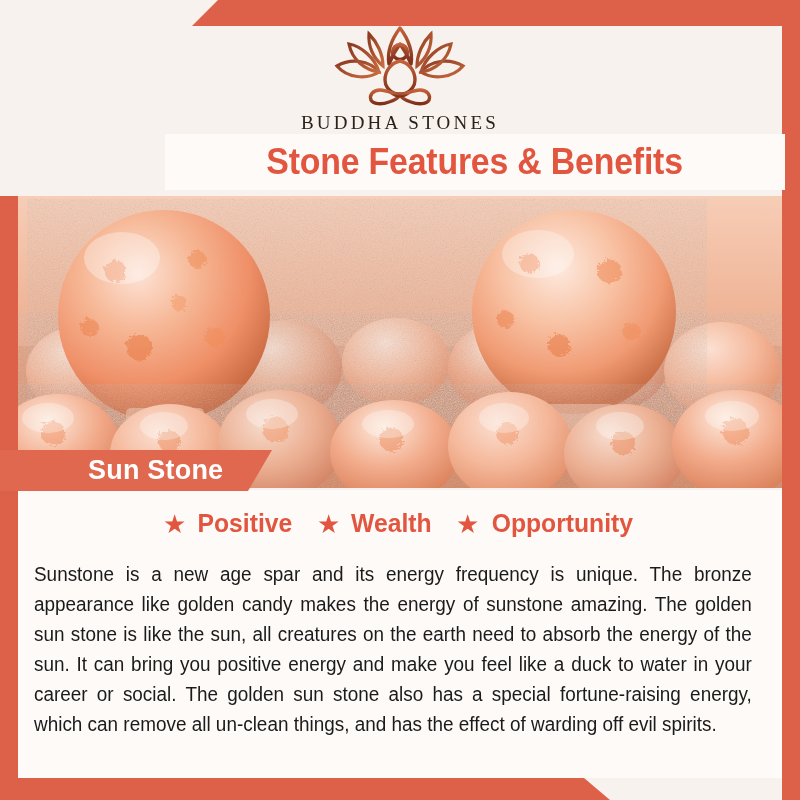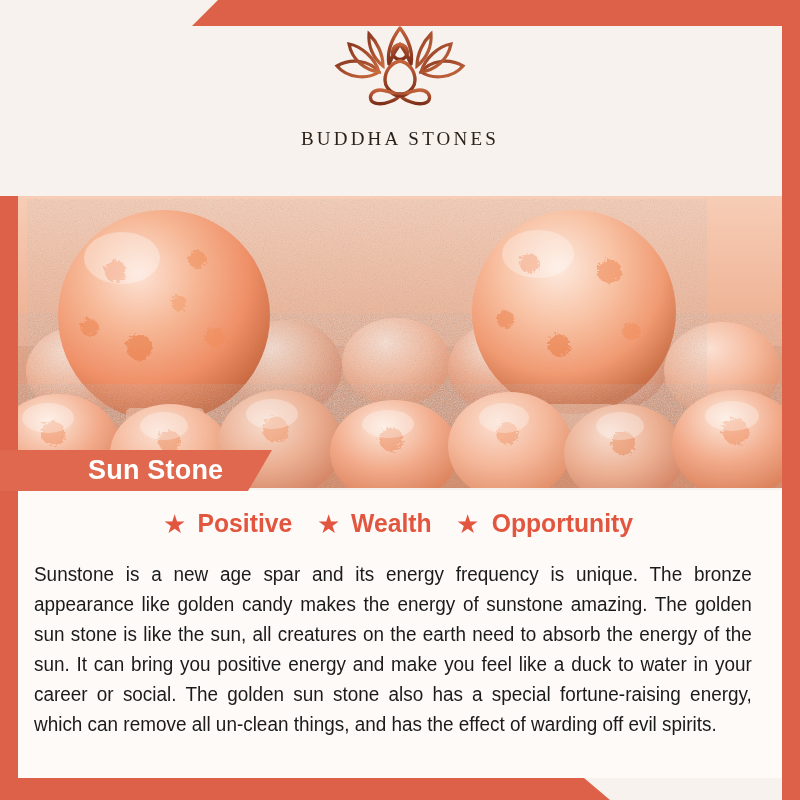--- a/index.html
+++ b/index.html
@@ -63,21 +63,21 @@
     text-align: center;
   }
   .logo-mark {
     display: block;
     margin: 0 auto;
     width: 150px;
     height: 86px;
   }
   .logo-text {
     display: block;
-    margin-top: 20px;
+    margin-top: 4px;
     font-family: "Liberation Serif", serif;
     font-size: 19px;
     letter-spacing: 3.2px;
     color: #2b2119;
     font-weight: 400;
   }
 
   
   .title-banner {
     position: absolute;
@@ -222,20 +222,23 @@
 
         <path d="M55 68 C48 68 44 73 46 78 C48 82 56 83 64 80 C70 78 74 75 75 73 C76 75 80 78 86 80 C94 83 102 82 104 78 C106 73 102 68 95 68 C88 68 81 72 75 73 C69 72 62 68 55 68 Z" fill="none" stroke="url(#pg)" stroke-width="3.4" stroke-linejoin="round"></path>
 
         <path d="M66 71 C70 74 74 75 75 73" fill="none" stroke="url(#pg)" stroke-width="2.6"></path>
         <path d="M84 71 C80 74 76 75 75 73" fill="none" stroke="url(#pg)" stroke-width="2.6"></path>
       </svg>
       <span class="logo-text">BUDDHA STONES</span>
     </div>
   </div>
 
+  <div class="title-banner">
+    <span class="title-text">Stone Features &amp; Benefits</span>
+  </div>
 
   <div class="photo">
     <svg width="764" height="292" viewBox="0 0 764 292">
       <defs>
         <radialGradient id="sphere1" cx="38%" cy="30%" r="72%">
           <stop offset="0%" stop-color="#fde3d6"></stop>
           <stop offset="38%" stop-color="#f6b694"></stop>
           <stop offset="72%" stop-color="#ef9068"></stop>
           <stop offset="100%" stop-color="#c96a42"></stop>
         </radialGradient>

